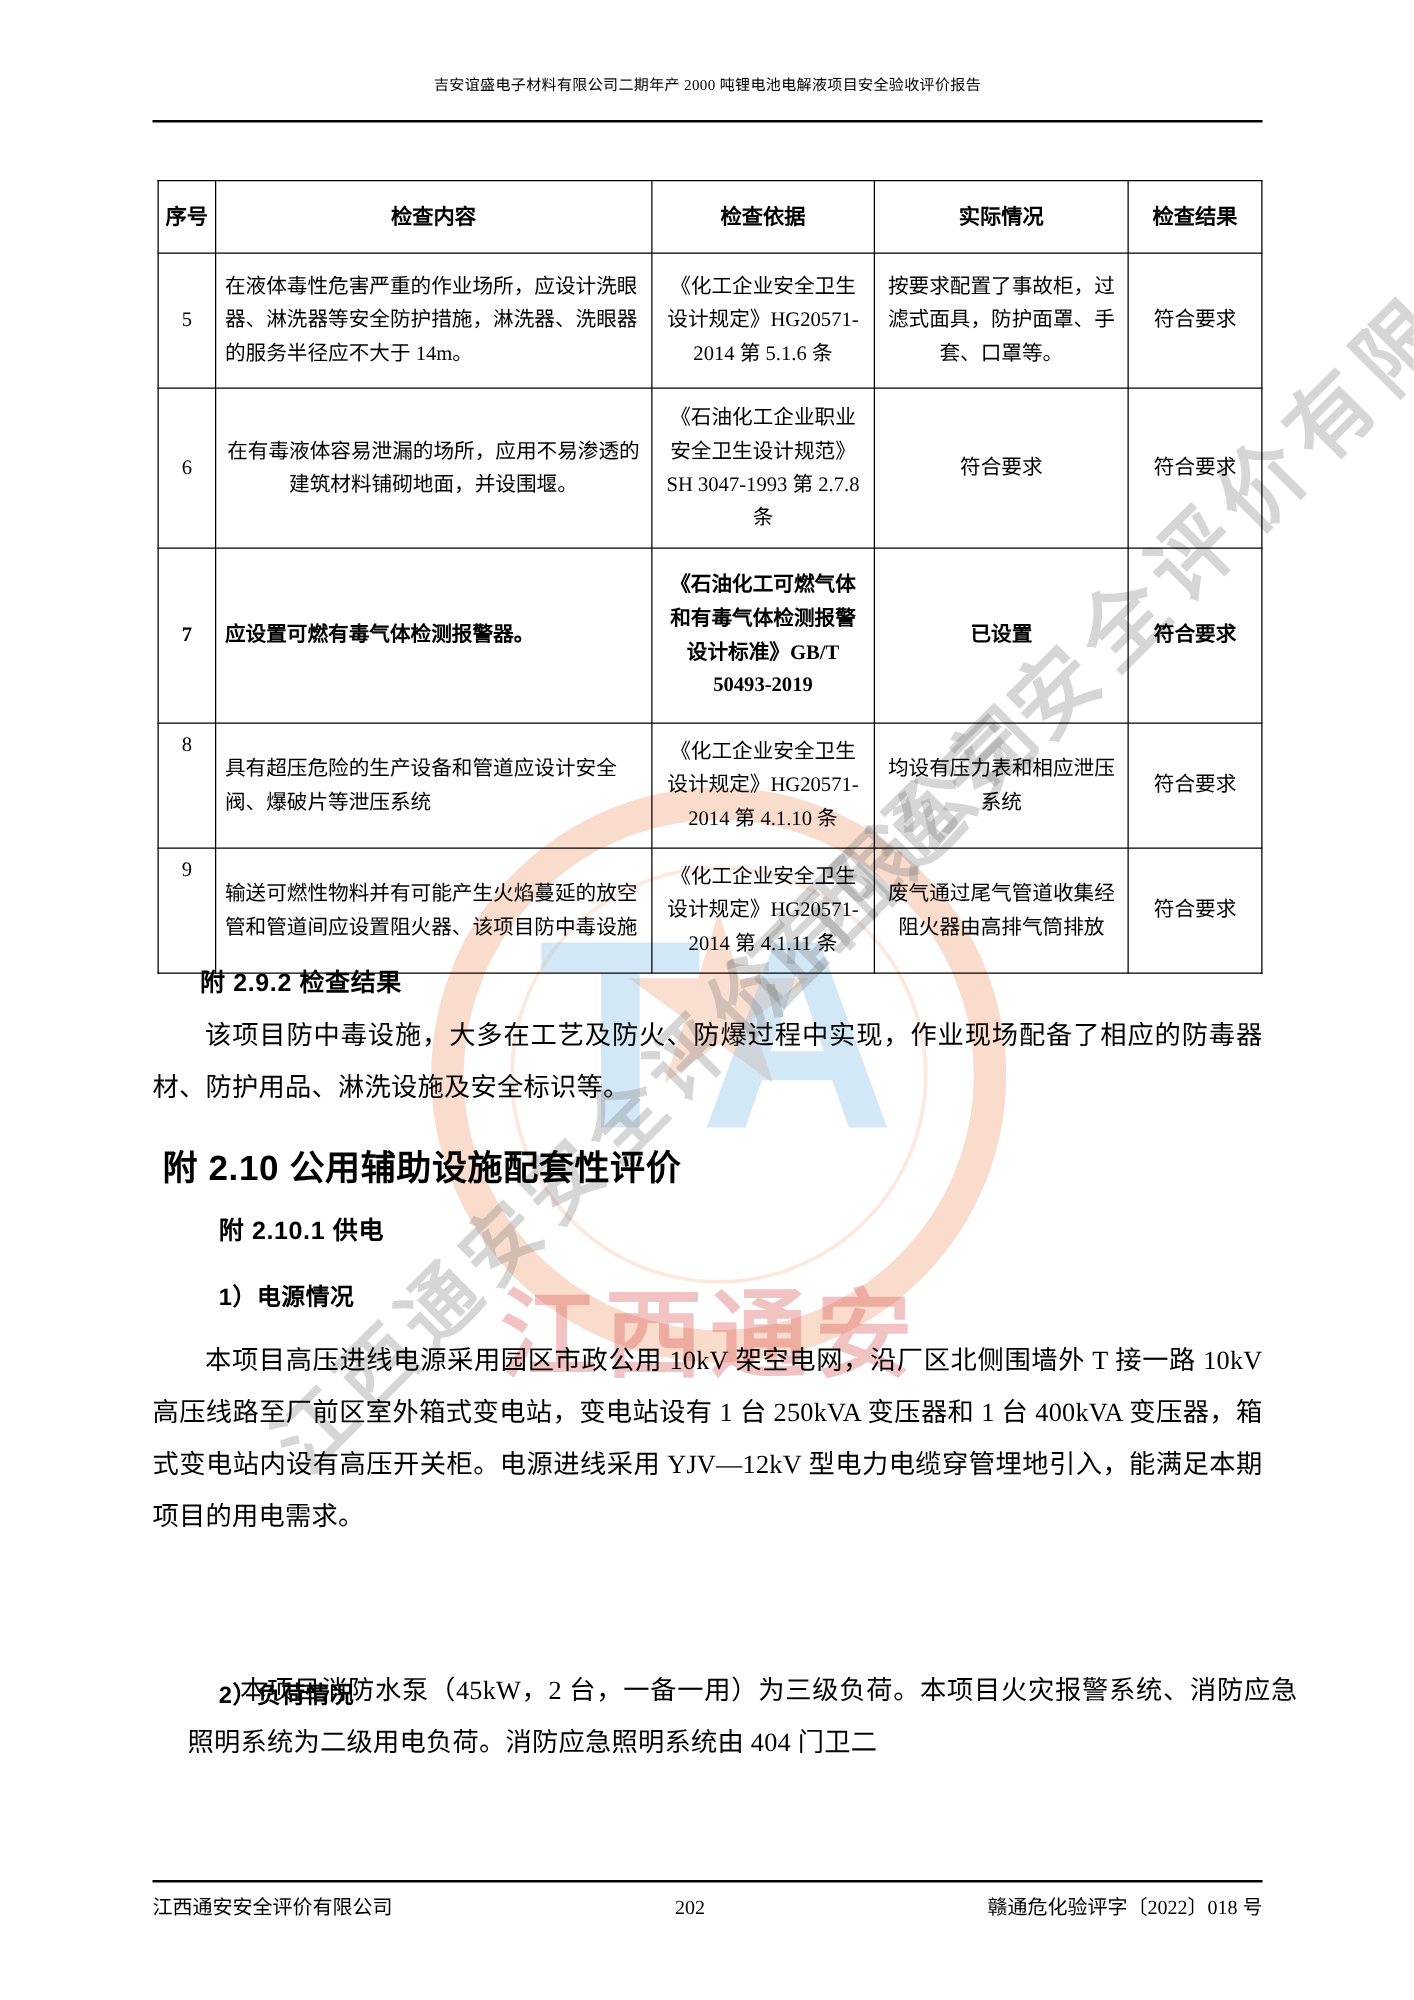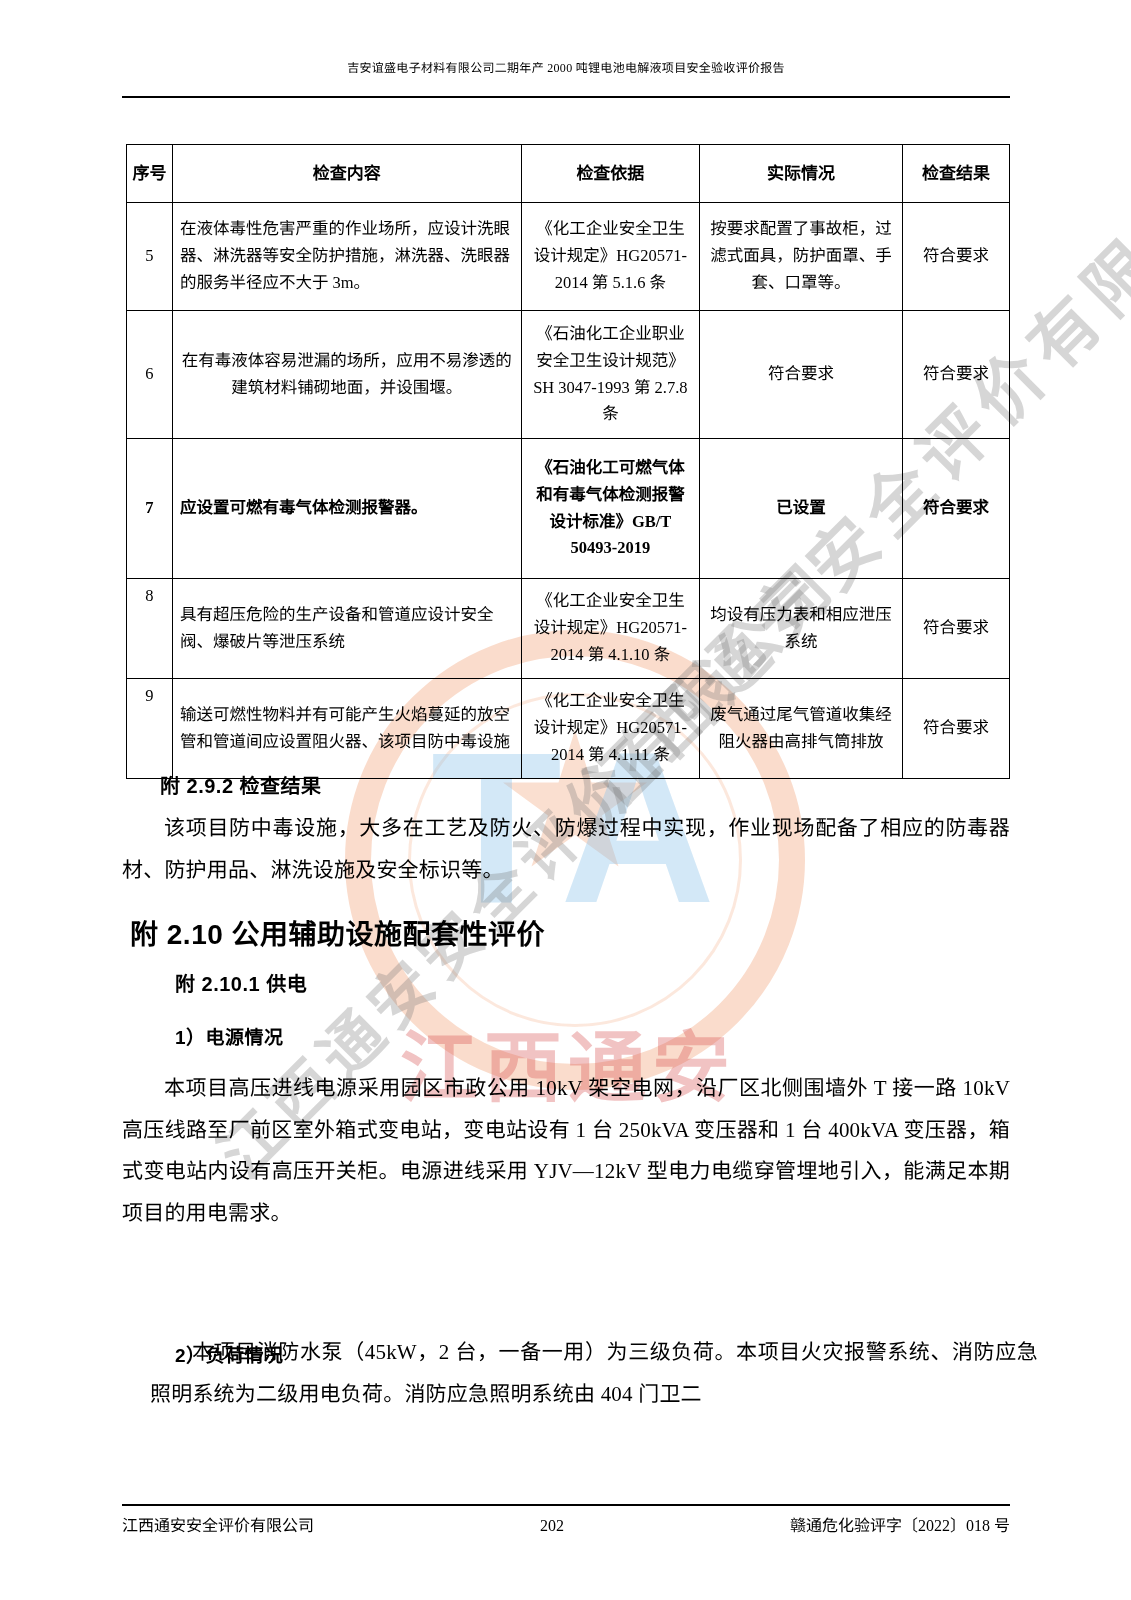--- a/index.html
+++ b/index.html
@@ -254,21 +254,21 @@
             <th class="col-no">序号</th>
             <th class="col-item">检查内容</th>
             <th class="col-basis">检查依据</th>
             <th class="col-actual">实际情况</th>
             <th class="col-result">检查结果</th>
           </tr>
         </thead>
         <tbody>
           <tr class="row-tall">
             <td class="cell-no">5</td>
-            <td class="cell-item">在液体毒性危害严重的作业场所，应设计洗眼器、淋洗器等安全防护措施，淋洗器、洗眼器的服务半径应不大于 3m。</td>
+            <td class="cell-item">在液体毒性危害严重的作业场所，应设计洗眼器、淋洗器等安全防护措施，淋洗器、洗眼器的服务半径应不大于 14m。</td>
             <td class="cell-center">《化工企业安全卫生设计规定》HG20571-2014 第 5.1.6 条</td>
             <td class="cell-center">按要求配置了事故柜，过滤式面具，防护面罩、手套、口罩等。</td>
             <td class="cell-result">符合要求</td>
           </tr>
           <tr class="row-tall2">
             <td class="cell-no">6</td>
             <td class="cell-item">在有毒液体容易泄漏的场所，应用不易渗透的建筑材料铺砌地面，并设围堰。</td>
             <td class="cell-center">《石油化工企业职业安全卫生设计规范》SH 3047-1993 第 2.7.8 条</td>
             <td class="cell-center">符合要求</td>
             <td class="cell-result">符合要求</td>

